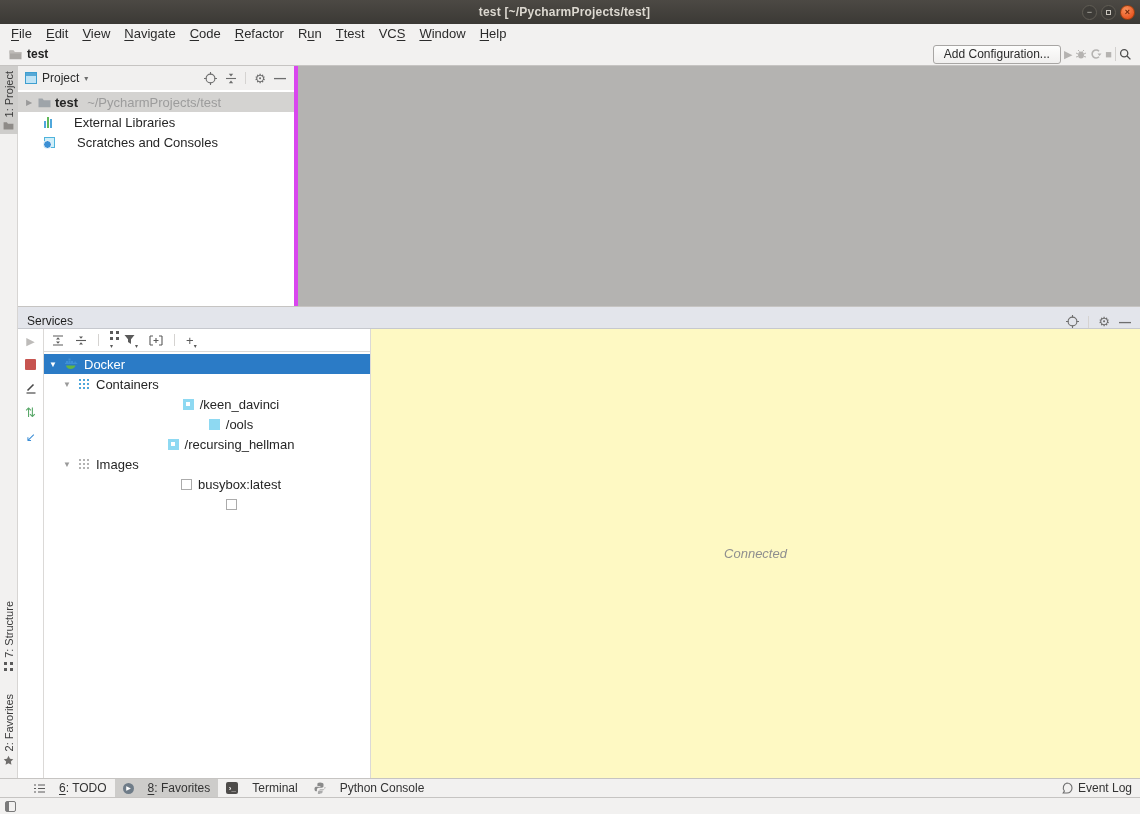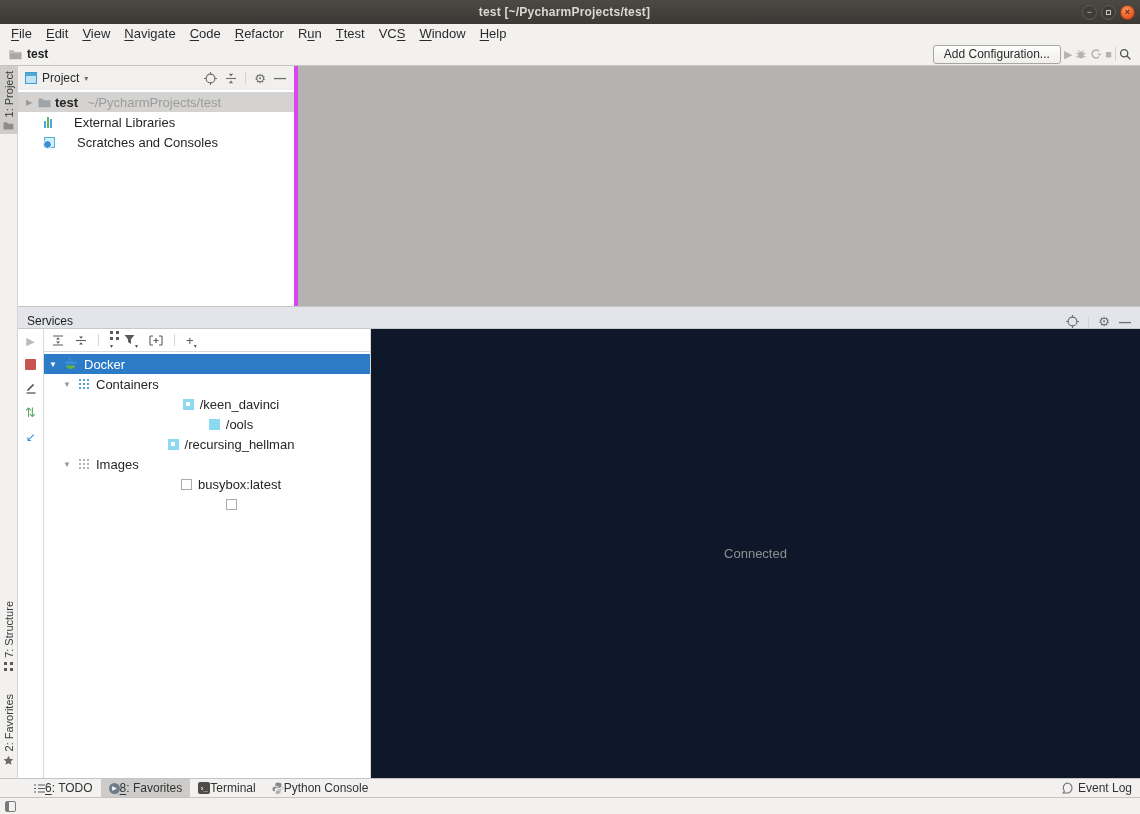--- a/index.html
+++ b/index.html
@@ -95,27 +95,27 @@
   .mini-caret { font-size:6px; color:#5A5A5A; vertical-align:bottom; }
 
   .sv-tree { flex:1; font-size:13px; color:#262626; padding-top:2px; }
   .srow { height:20px; display:flex; align-items:center; gap:6px; }
   .srow.l0 { padding-left:4px; }
   .srow.l1 { padding-left:18px; }
   .srow.l2 { padding-left:48px;justify-content:center; }
   .srow.selected { background:#2B7BC6; color:#fff; }
   .srow.selected .chev { color:#fff; }
 
-  .sv-main { flex:1; background:#0f172a; display:flex; align-items:center; justify-content:center;
-             font-size:13px; color:#8F8F8F; }
+  .sv-main { flex:1; background:#fef9c3; display:flex; align-items:center; justify-content:center;
+             font-size:13px; color:#8F8F8F;font-style:italic; }
 
   
   .bottom-bar { height:19px; flex:none; background:#F2F1F0; border-top:1px solid #C6C4C2;
                 display:flex; align-items:center; padding:0 8px 0 26px; font-size:12px; color:#333; }
-  .btab { display:flex; align-items:center; gap:0; padding:0 8px; height:18px; }
+  .btab { display:flex; align-items:center; gap:14px; padding:0 8px; height:18px; }
   .btab.selected { background:#CDCCCA; }
   .event-log { margin-left:auto; display:flex; align-items:center; gap:5px; }
 
   
   .status-bar { height:17px; flex:none; background:#F2F1F0; border-top:1px solid #C6C4C2;
                 display:flex; align-items:center; padding:0 5px; }
 
   
   .folder-svg, .icon-svg { display:block; }
   .bars { display:flex; align-items:flex-end; gap:1px; height:11px; }

